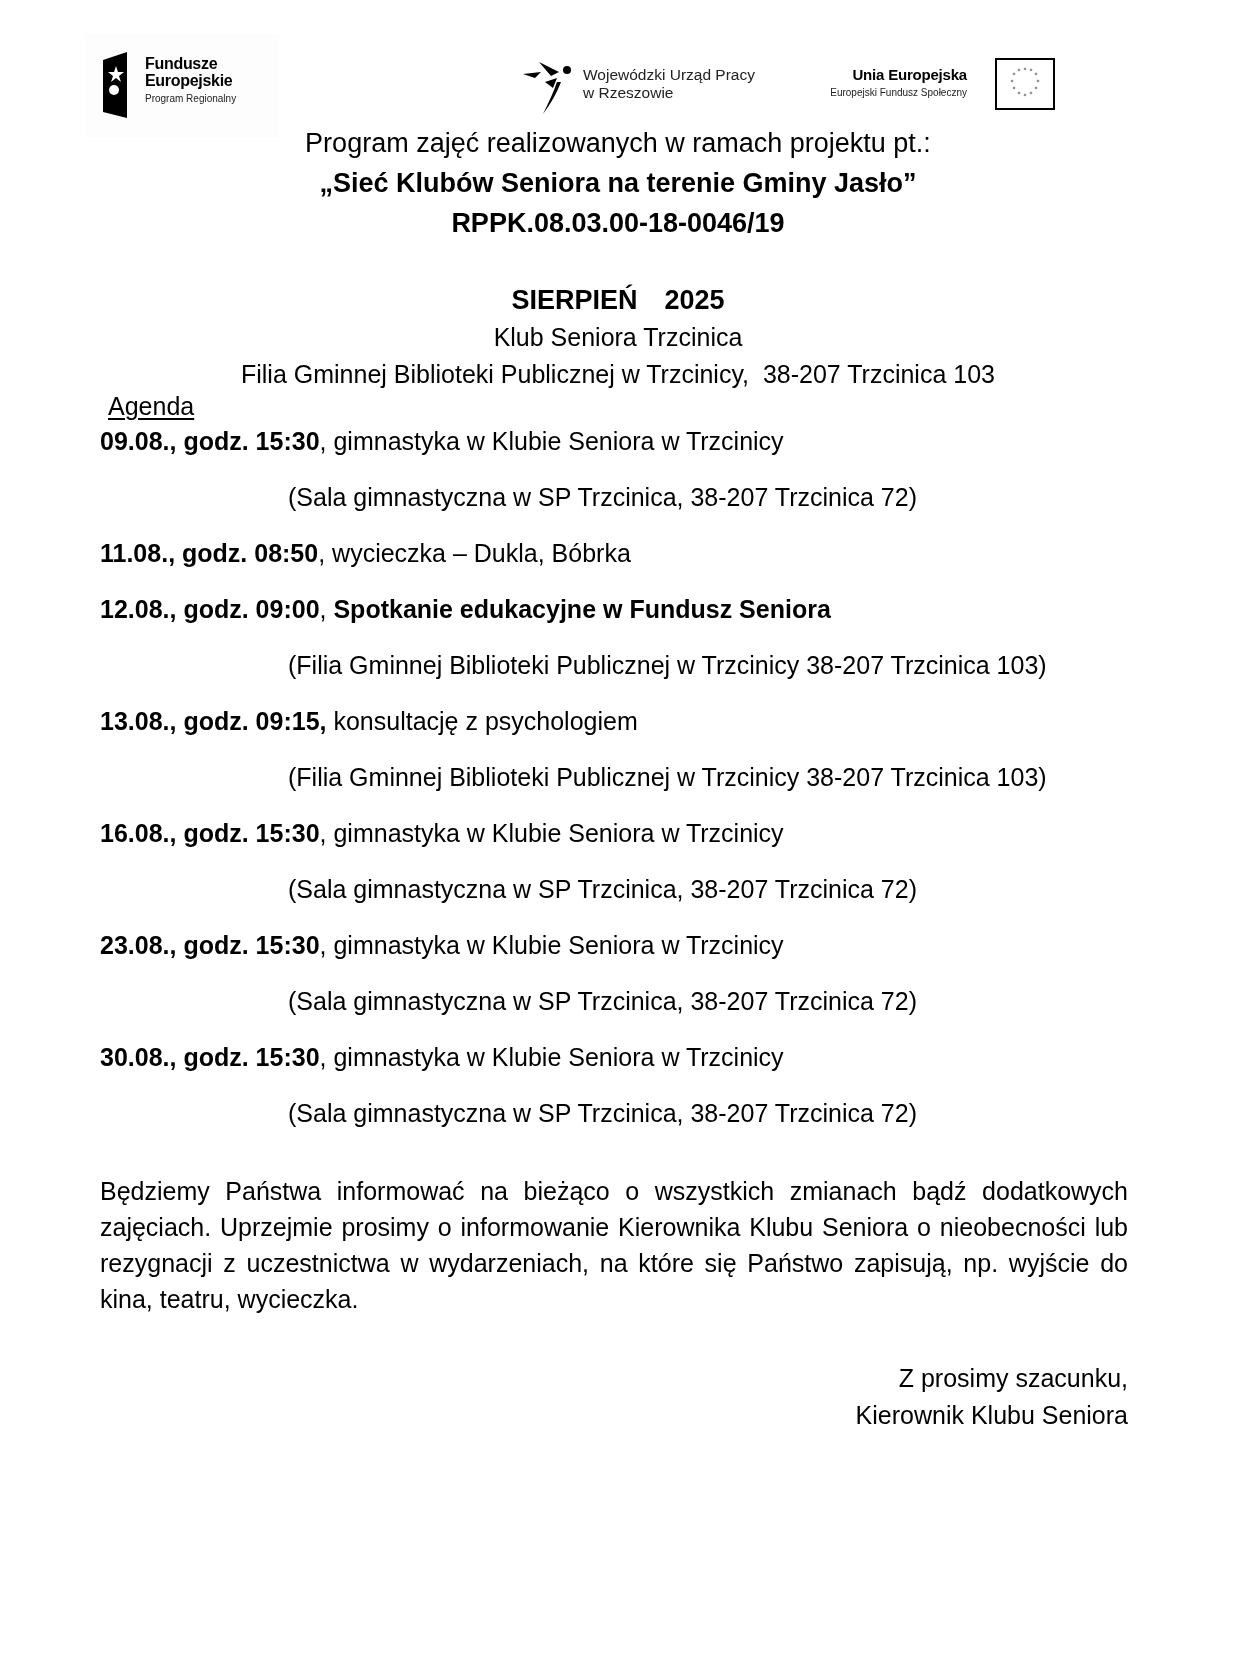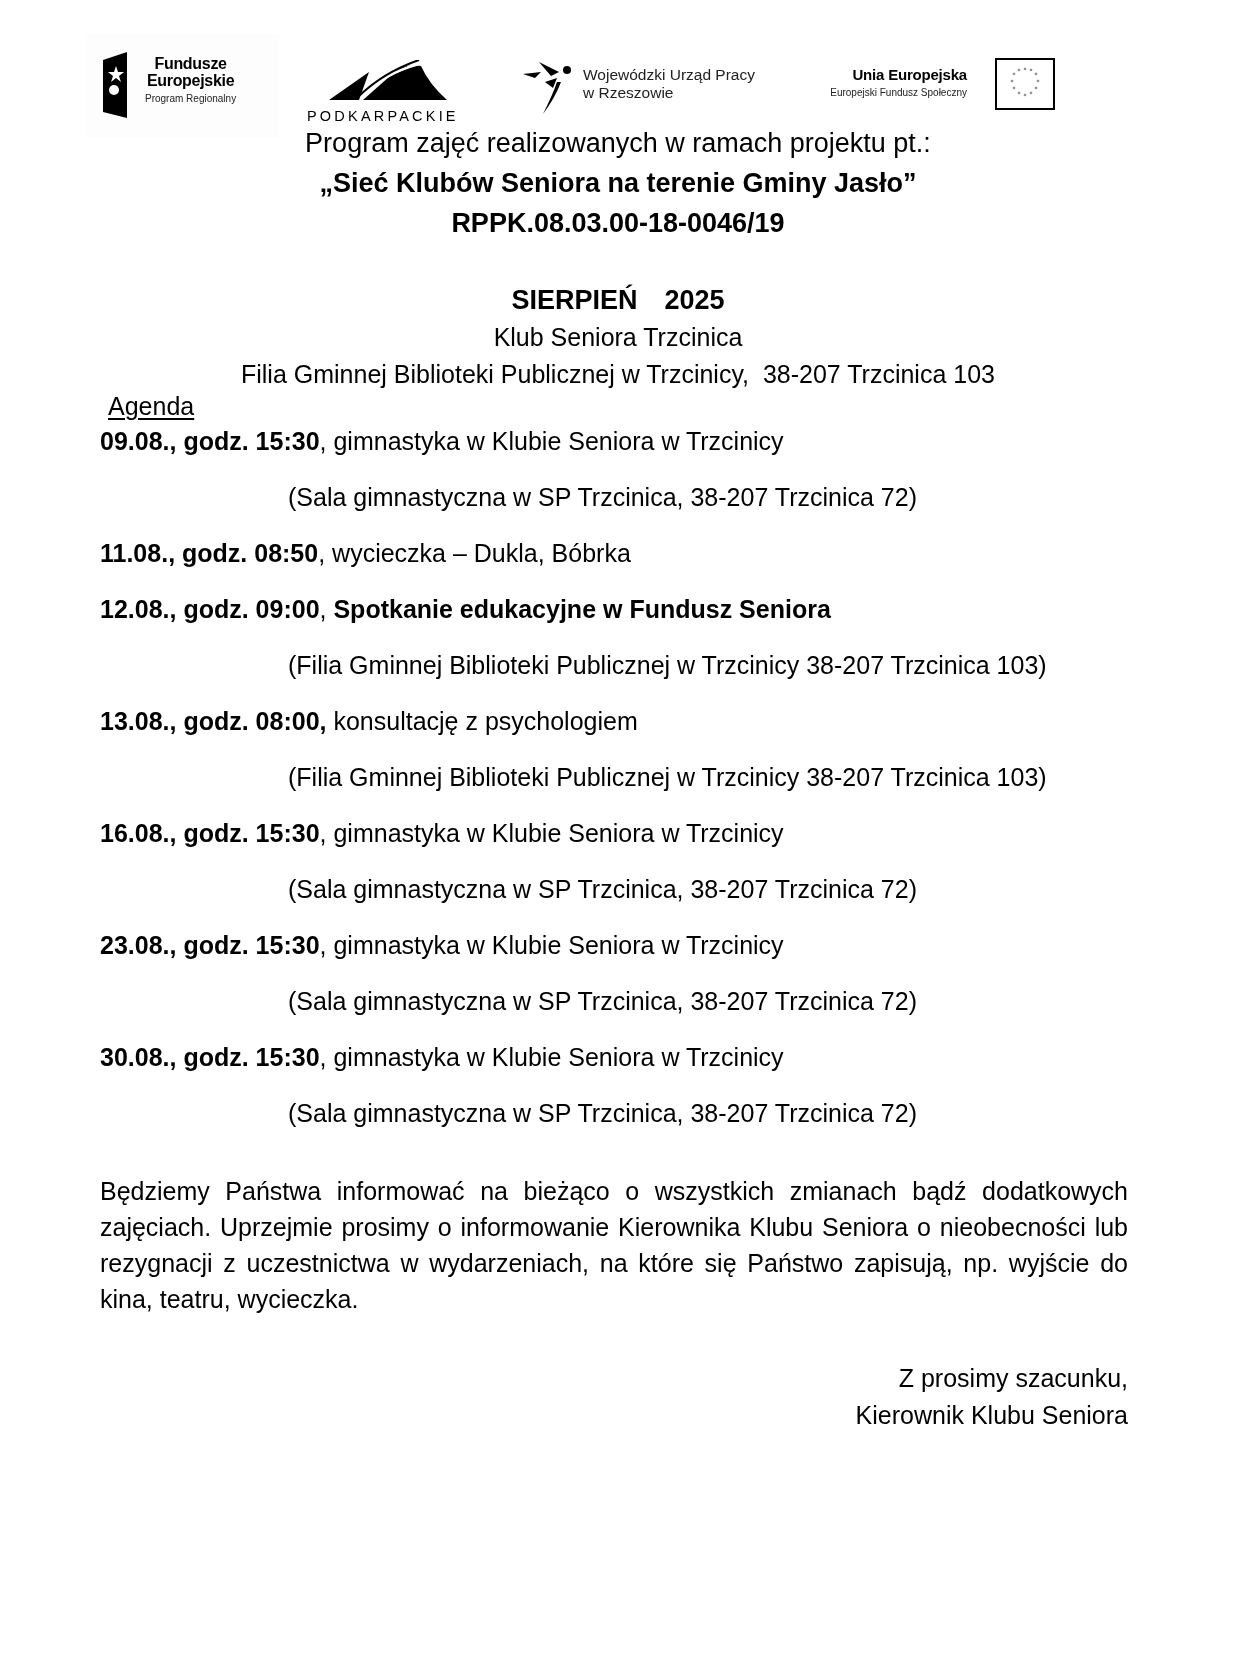--- a/index.html
+++ b/index.html
@@ -6,21 +6,21 @@
   body {
     width: 1236px; height: 1654px; position: relative; overflow: hidden;
     font-family: "Liberation Sans", "DejaVu Sans", sans-serif;
     color: #000;
   }
   .page { position: absolute; left: 0; top: 0; width: 1236px; height: 1654px; }
 
   
   .logos { position: absolute; left: 85px; top: 34px; width: 1000px; height: 104px; }
   .logo { position: absolute; display: flex; align-items: center; }
-  .logo-fe { left: 0; top: 0; width: 194px; height: 104px; background: #fdfdfd; text-align: center; }
+  .logo-fe { left: 0; top: 0; width: 194px; height: 104px; background: #fdfdfd; }
   .logo-fe .mark { position: absolute; left: 16px; top: 18px; width: 28px; height: 66px; }
   .logo-fe .txt { position: absolute; left: 60px; top: 22px; line-height: 1; }
   .logo-fe .t1 { font-size: 16px; font-weight: bold; letter-spacing: -0.3px; }
   .logo-fe .t2 { font-size: 16px; font-weight: bold; letter-spacing: -0.3px; margin-top: 1px; }
   .logo-fe .t3 { font-size: 10px; margin-top: 5px; color: #222; }
 
   .logo-pk { left: 222px; top: 20px; width: 160px; height: 80px; }
   .logo-pk .mtn { position: absolute; left: 22px; top: 6px; width: 118px; height: 40px; }
   .logo-pk .word { position: absolute; left: 0; top: 54px; font-size: 14.5px; letter-spacing: 3.2px; white-space: nowrap; }
 
@@ -68,29 +68,20 @@
         <circle cx="13" cy="38" r="5" fill="#fff"></circle>
         <path d="M6 62 Q8 46 14 46 Q20 46 22 62 Z" fill="#fff" opacity="0.0"></path>
       </svg>
       <div class="txt">
         <div class="t1">Fundusze</div>
         <div class="t2">Europejskie</div>
         <div class="t3">Program Regionalny</div>
       </div>
     </div>
 
-    <div class="logo logo-pk">
-      <svg class="mtn" viewBox="0 0 118 40">
-        <path d="M0 40 L40 12 L30 40 Z" fill="#000"></path>
-        <path d="M34 40 L70 8 Q82 4 92 6 Q100 24 118 40 Z" fill="#000"></path>
-        <path d="M40 30 Q62 10 98 2" stroke="#fff" stroke-width="2.5" fill="none"></path>
-        <path d="M30 36 Q55 12 90 0" stroke="#000" stroke-width="2" fill="none"></path>
-      </svg>
-      <div class="word">PODKARPACKIE</div>
-    </div>
 
     <div class="logo logo-wup">
       <svg class="bird" viewBox="0 0 62 58">
         <path d="M2 16 L20 14 L14 20 Z" fill="#000"></path>
         <path d="M18 4 L38 14 L30 18 Z" fill="#000"></path>
         <path d="M24 24 L36 20 L32 30 Z" fill="#000"></path>
         <path d="M40 24 Q34 40 22 56 Q32 36 36 24 Z" fill="#000"></path>
         <circle cx="46" cy="12" r="4" fill="#000"></circle>
       </svg>
       <div class="txt">
@@ -145,21 +136,21 @@
     <div class="line">
       <span class="b">11.08., godz. 08:50</span><span>,</span><span> wycieczka – Dukla, Bóbrka</span>
     </div>
 
     <div class="line">
       <span class="b">12.08., godz. 09:00</span><span>,</span><span class="b"> Spotkanie edukacyjne w Fundusz Seniora</span>
     </div>
     <div class="line sub">(Filia Gminnej Biblioteki Publicznej w Trzcinicy 38-207 Trzcinica 103)</div>
 
     <div class="line">
-      <span class="b">13.08., godz. 08:00,</span><span> konsultację z psychologiem</span>
+      <span class="b">13.08., godz. 09:15,</span><span> konsultację z psychologiem</span>
     </div>
     <div class="line sub">(Filia Gminnej Biblioteki Publicznej w Trzcinicy 38-207 Trzcinica 103)</div>
 
     <div class="line">
       <span class="b">16.08., godz. 15:30</span><span>,</span><span> gimnastyka w Klubie Seniora w Trzcinicy</span>
     </div>
     <div class="line sub">(Sala gimnastyczna w SP Trzcinica, 38-207 Trzcinica 72)</div>
 
     <div class="line">
       <span class="b">23.08., godz. 15:30</span><span>,</span><span> gimnastyka w Klubie Seniora w Trzcinicy</span>

